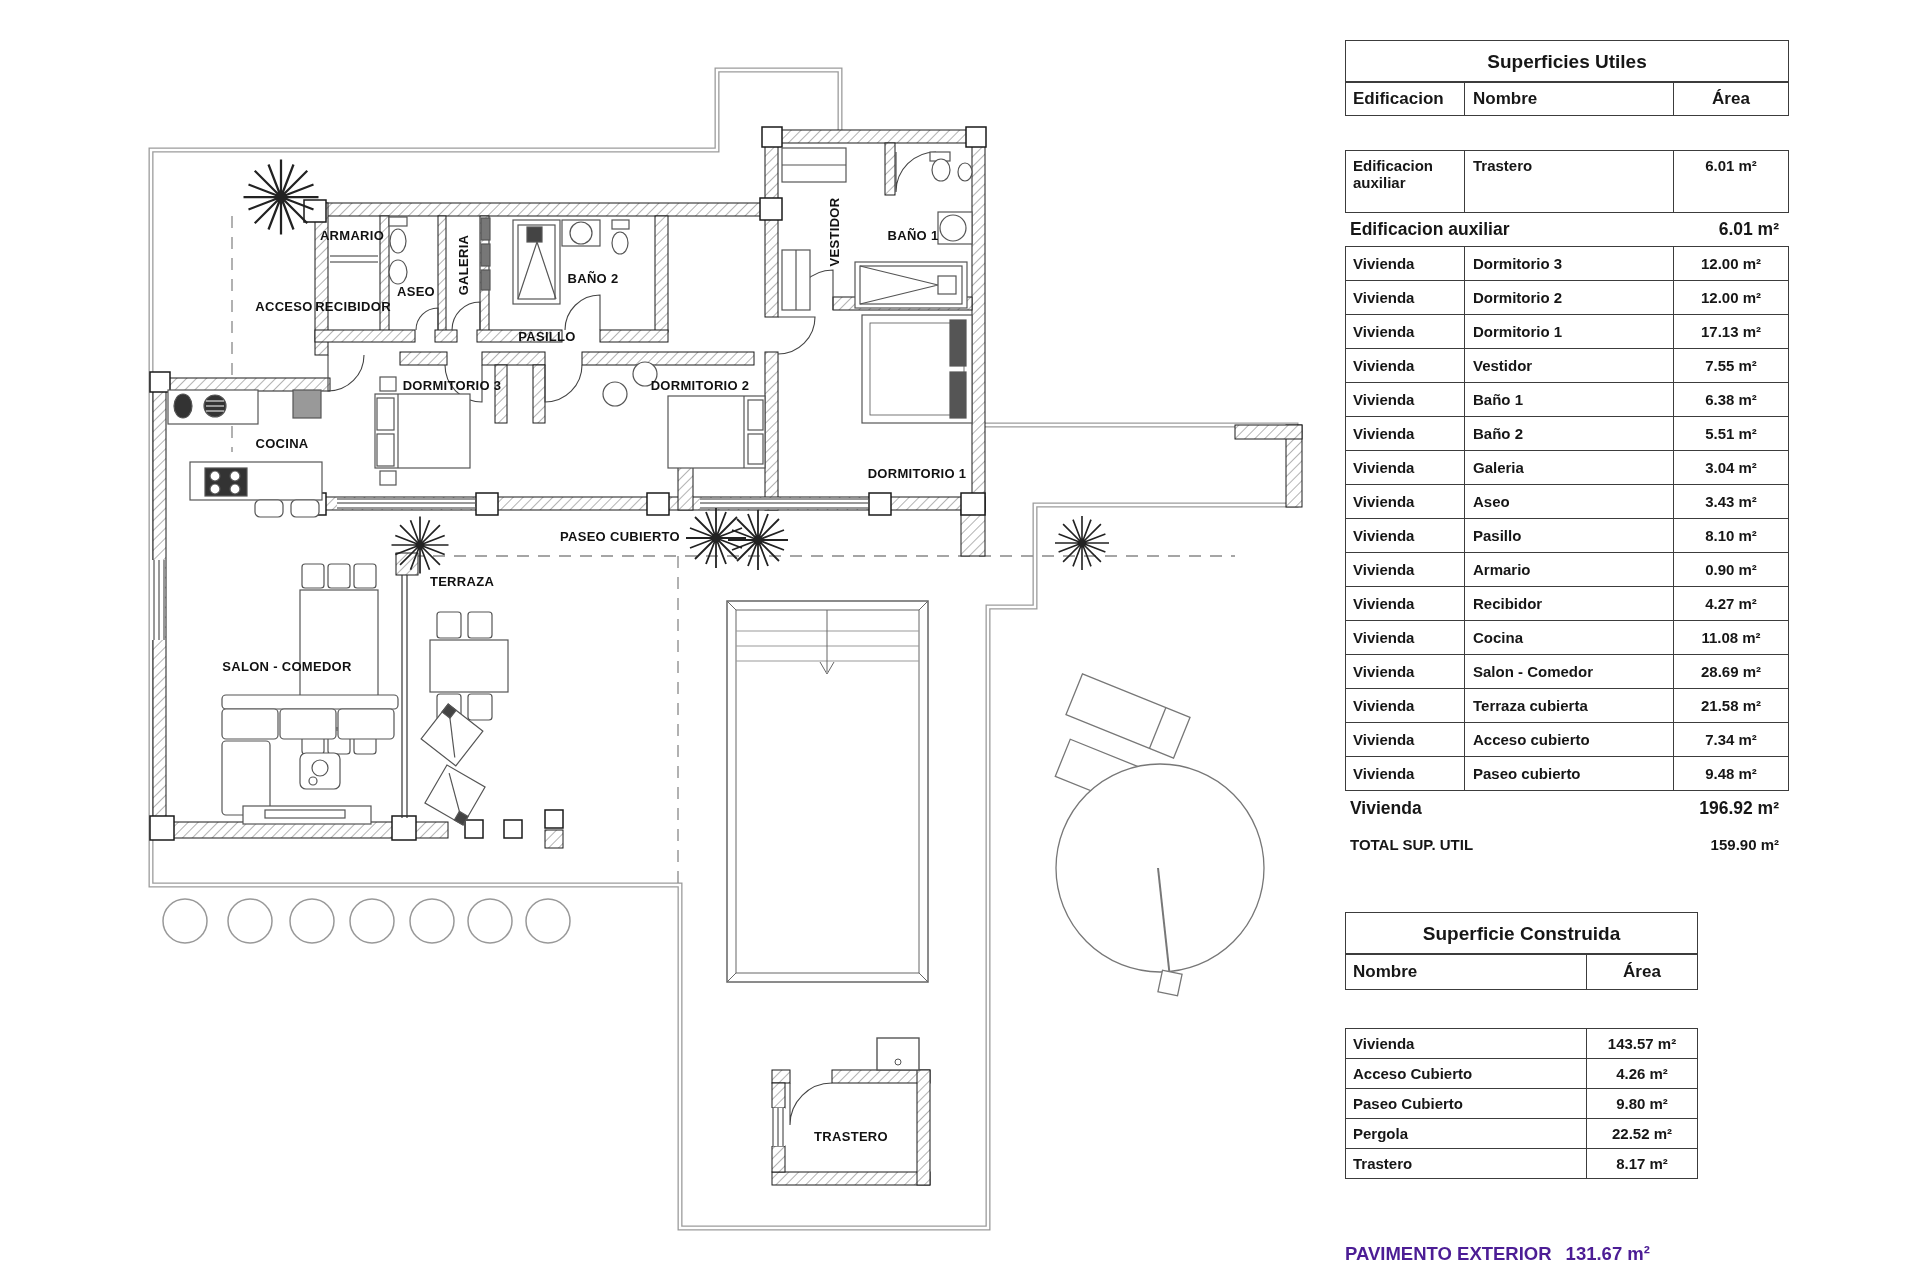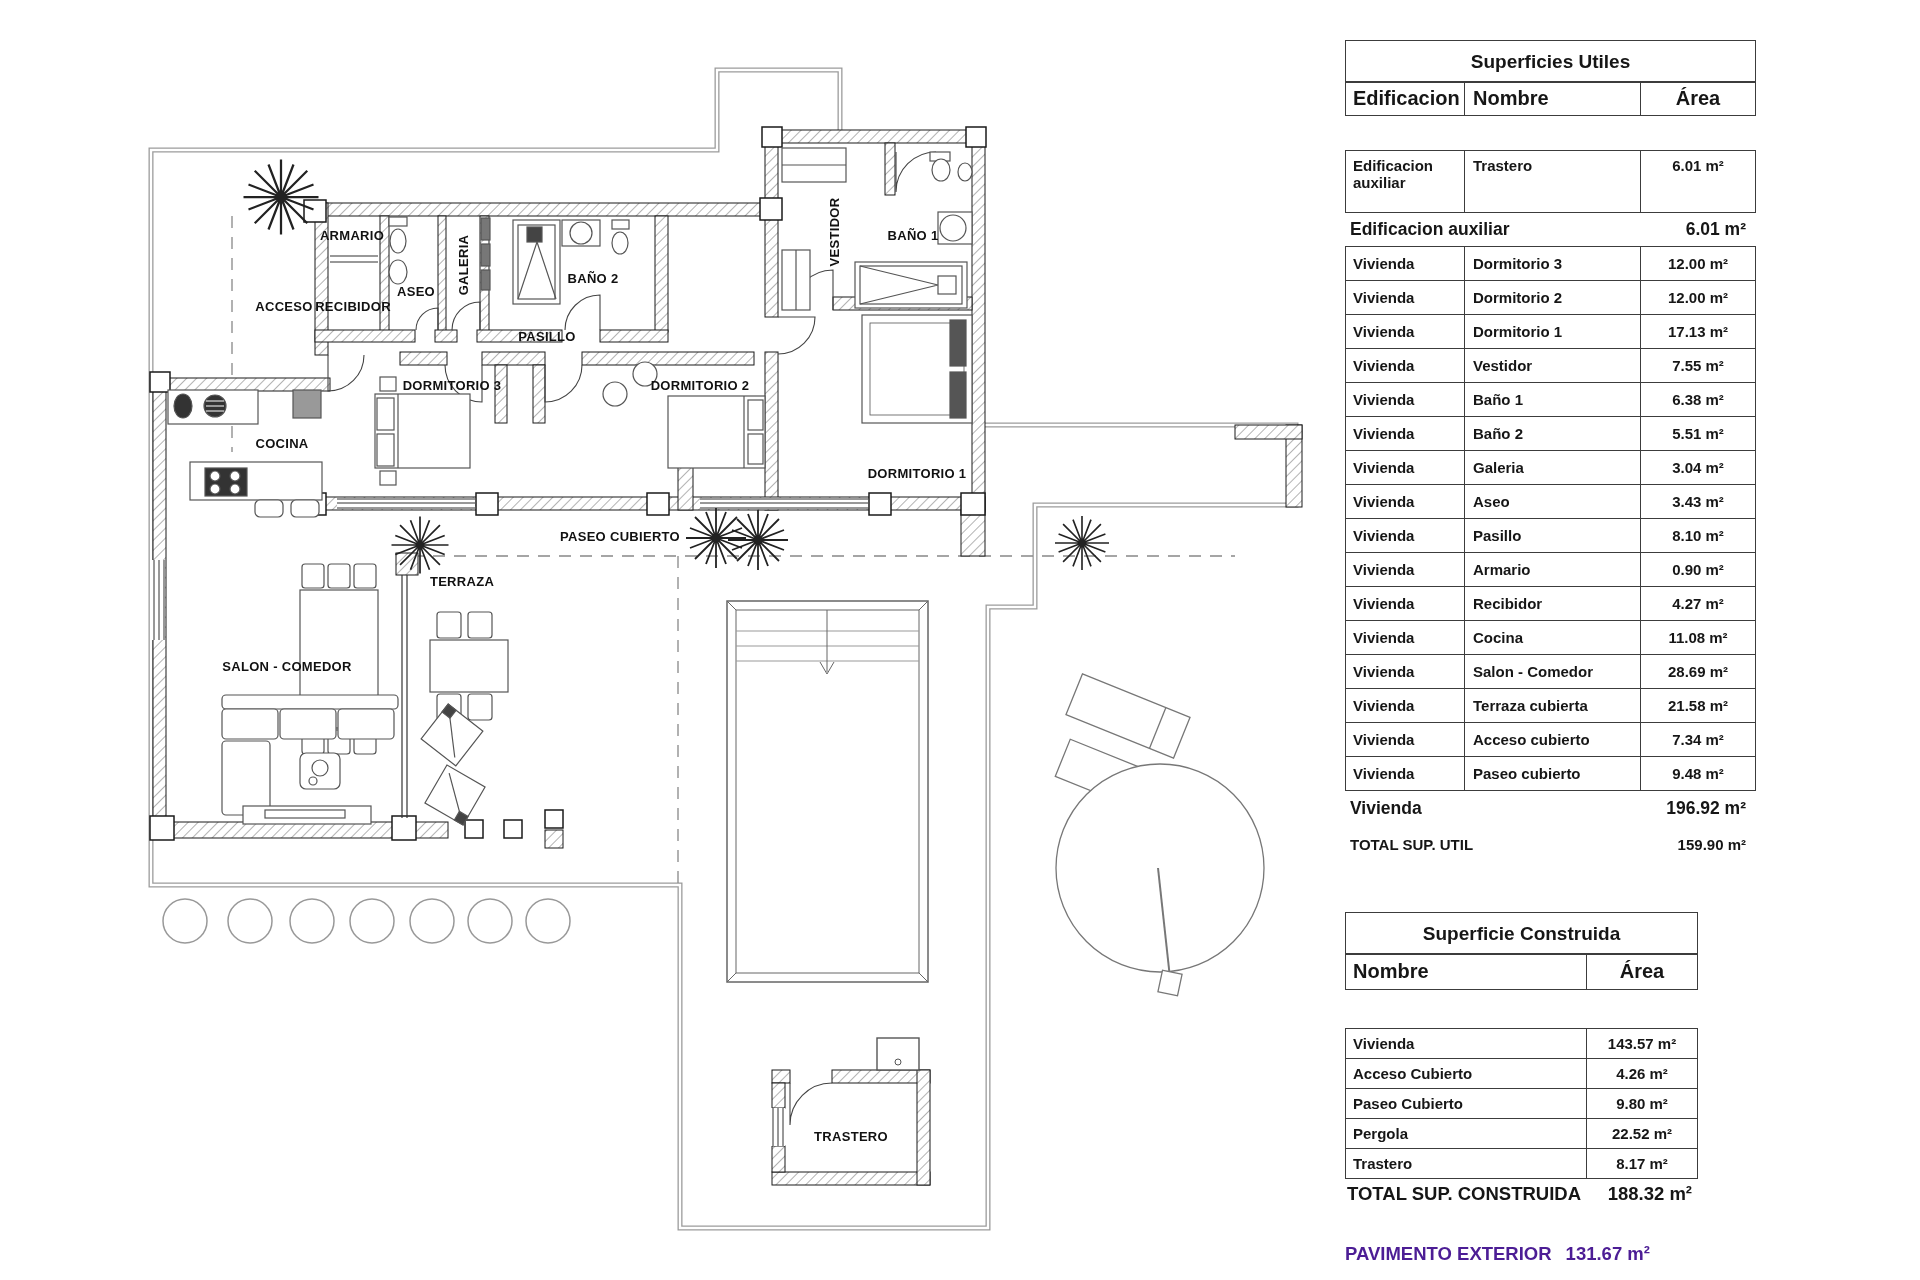--- a/index.html
+++ b/index.html
@@ -2,38 +2,38 @@
 <html><head>
 <meta charset="utf-8">
 <style>
   html,body{margin:0;padding:0;background:#fff;}
   #canvas{position:relative;width:1920px;height:1280px;background:#fff;overflow:hidden;
           font-family:"Liberation Sans",sans-serif;}
   svg text{font-family:"Liberation Sans",sans-serif;font-weight:bold;fill:#111;}
   .rl{font-size:13px;letter-spacing:.3px;}
   
   .tbl{position:absolute;font-weight:bold;color:#161616;}
-  #t1{left:1345px;top:40px;width:411px;}
+  #t1{left:1345px;top:40px;width:444px;}
   #t2{left:1345px;top:912px;width:353px;}
   .boxed{border:1.6px solid #3c3c3c;box-sizing:border-box;}
   .t-title{height:43px;display:flex;align-items:center;justify-content:center;font-size:19px;}
   .t-head{margin-top:-1.6px;display:flex;align-items:stretch;}
   #t1 .t-head{height:35px;}
   #t2 .t-head{height:37px;}
   .t-gap1{height:34px;}
   .t-gap2{height:38px;}
   .r{display:flex;align-items:stretch;border-top:1.6px solid #3c3c3c;height:33px;font-size:15px;}
   .boxed > .r:first-child{border-top:none;}
   .c{display:flex;align-items:center;box-sizing:border-box;}
   #t1 .c1{width:118px;padding-left:7px;}
   #t1 .c2{flex:1;padding-left:8px;border-left:1.6px solid #3c3c3c;}
   #t1 .c3{width:115px;justify-content:center;border-left:1.6px solid #3c3c3c;}
   #t2 .c1{width:240px;padding-left:7px;}
   #t2 .c3{flex:1;justify-content:center;border-left:1.6px solid #3c3c3c;}
-  .t-head .c{border-left:none;font-size:20px;}
+  .t-head .c{border-left:none;font-size:17px;}
   #t1 .t-head .c2,#t1 .t-head .c3{border-left:1.6px solid #3c3c3c;}
   #t2 .t-head .c3{border-left:1.6px solid #3c3c3c;}
   .r-aux{height:61px;}
   .r-aux .c{align-items:flex-start;padding-top:6px;}
   .r-aux .c3{padding-top:6px;}
   .sum{display:flex;justify-content:space-between;align-items:center;
        padding:0 10px 0 5px;font-size:17.5px;}
   .sum-aux{height:33px;}
   .sum-viv{height:34px;}
   .sum-tot{height:38px;font-size:15px;}
@@ -481,24 +481,20 @@
         </div>
     <div class="r">
           <div class="c c1">Pergola</div>
           <div class="c c3">22.52 m²</div>
         </div>
     <div class="r">
           <div class="c c1">Trastero</div>
           <div class="c c3">8.17 m²</div>
         </div>
   </div>
-  <div class="sum-tot2">
-    <span>TOTAL SUP. CONSTRUIDA</span>
-    <span>188.32 m²</span>
-  </div>
 </div>
 
 <div id="pav">
   <span>PAVIMENTO EXTERIOR</span>
   <span>131.67 m²</span>
 </div>
 
 </div>
 
 </body></html>

